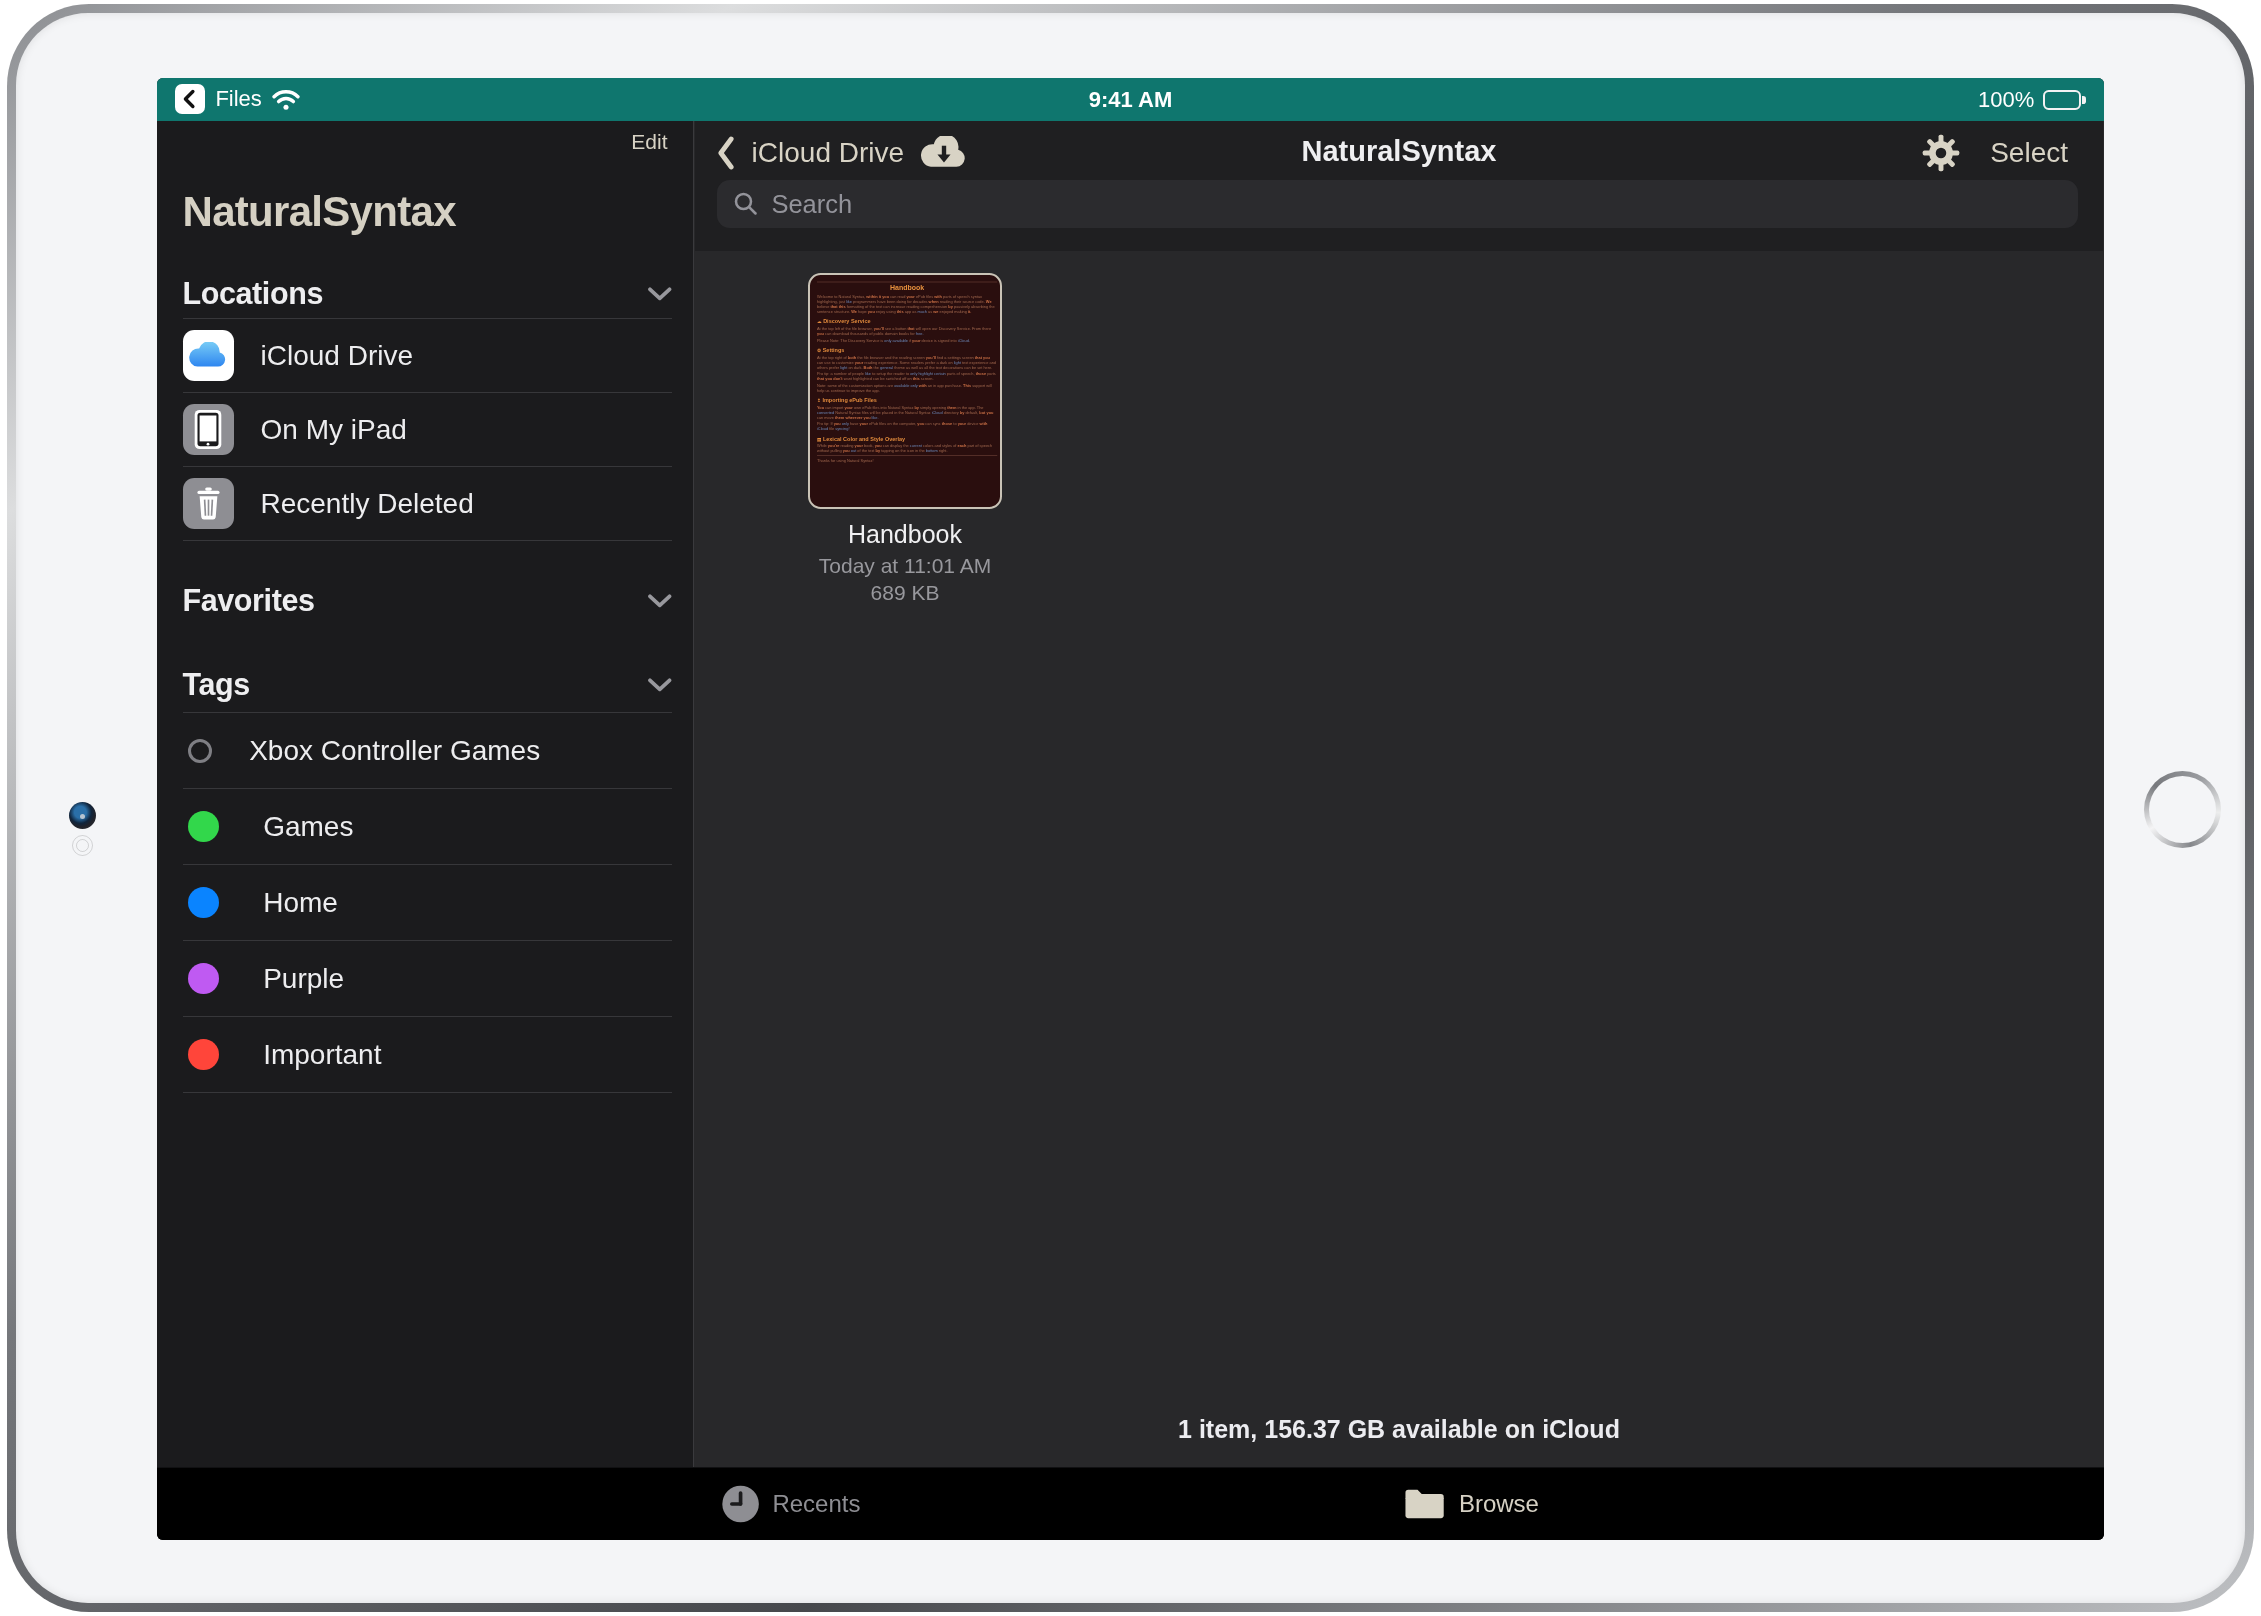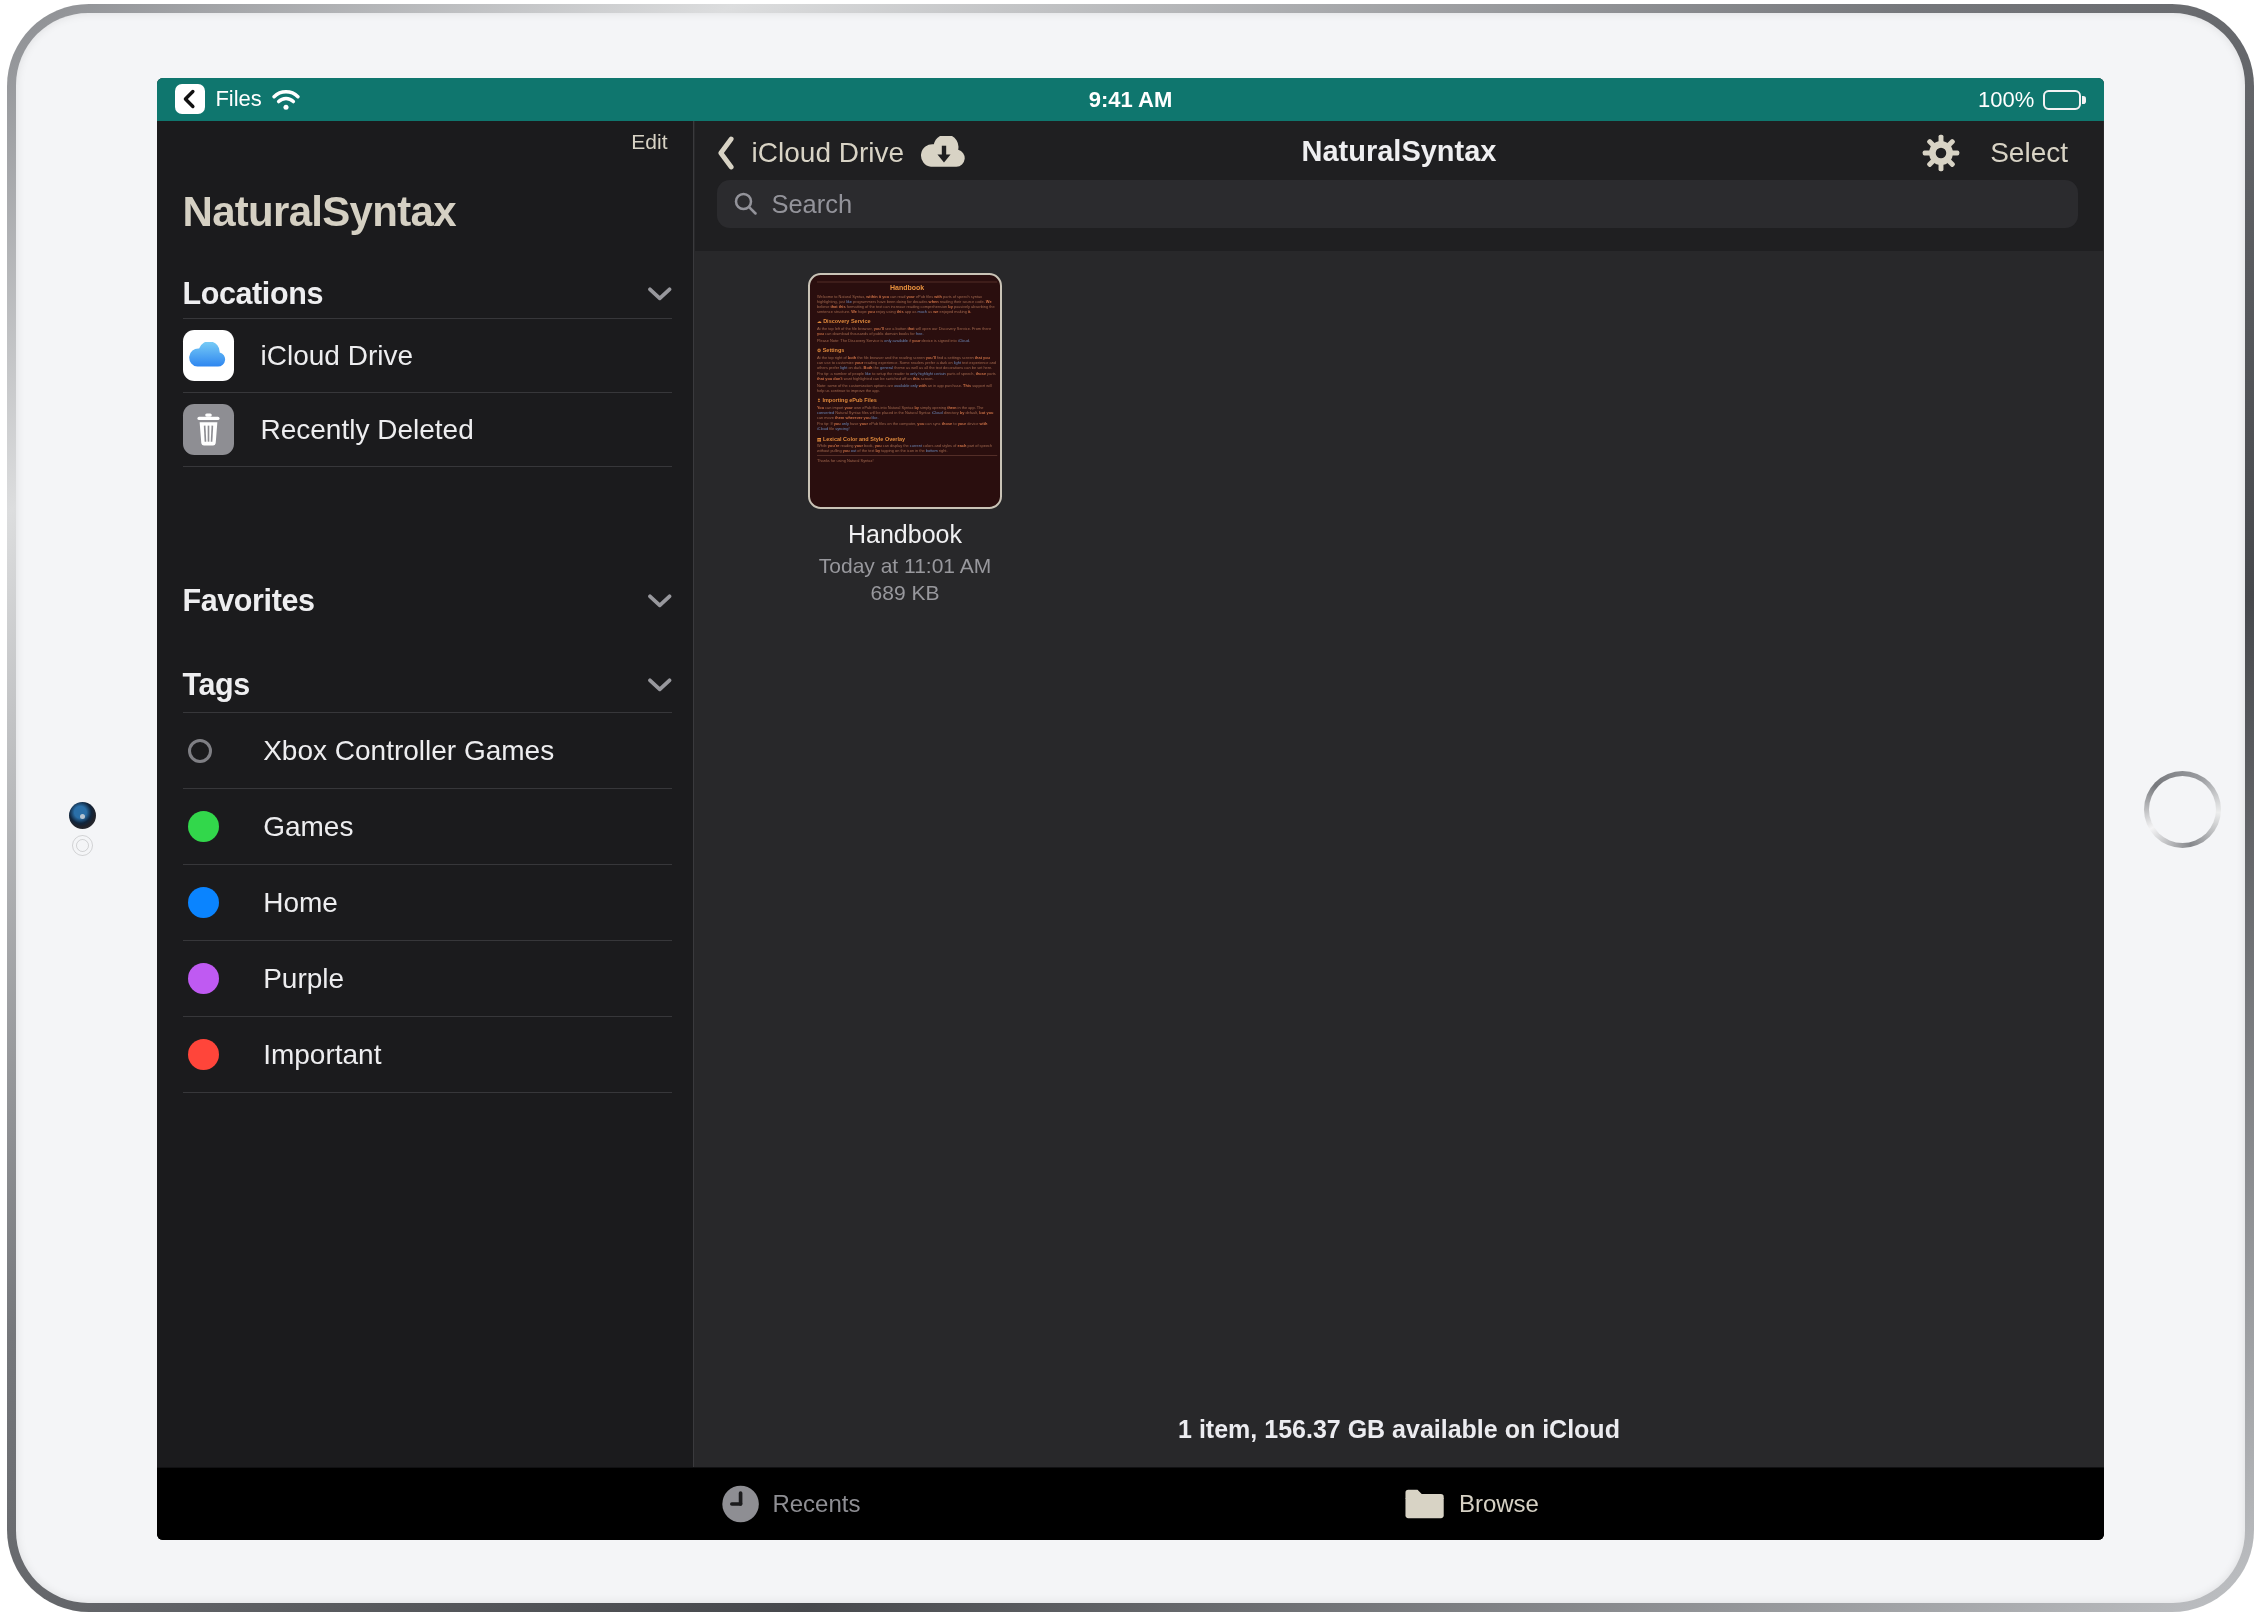--- a/index.html
+++ b/index.html
@@ -52,21 +52,21 @@
   .loc-row{height:74px;display:flex;align-items:center;gap:27px;border-bottom:1.4px solid #37373a;}
   .loc-row .lbl{color:#ededef;font-size:28px;}
   .sq-icon{width:51px;height:51px;border-radius:11.3px;display:flex;align-items:center;justify-content:center;flex:0 0 auto;}
   .sq-white{background:#ffffff;}
   .sq-gray{background:#8e8e93;}
   .tag-list{position:absolute;left:25.5px;right:21px;top:591px;border-top:1.4px solid #37373a;}
   .tag-row{height:76px;display:flex;align-items:center;border-bottom:1.4px solid #37373a;}
   .tag-dot{width:31px;height:31px;border-radius:50%;margin-left:5.7px;flex:0 0 auto;}
   .tag-dot.ring{background:transparent !important;border:3.5px solid #7f7f84;width:24px;height:24px;}
   .tag-row .lbl{color:#ededef;font-size:28px;margin-left:44px;}
-  .tag-row .lbl.shift{margin-left:51px;}
+  .tag-row .lbl.shift{margin-left:37px;}
 
   
   .main-header{position:absolute;left:538px;top:43px;width:1408px;height:130px;background:#1f1f21;}
   .nav-left{position:absolute;left:21px;top:10px;height:44px;display:flex;align-items:center;gap:15.6px;}
   .nav-back-label{color:#d8d3c5;font-size:28px;}
   .nav-title{position:absolute;left:0;right:0;top:14px;text-align:center;color:#efeff1;font-size:29px;font-weight:600;}
   .nav-right{position:absolute;right:35px;top:10px;height:44px;display:flex;align-items:center;gap:30px;}
   .nav-select{color:#d8d3c5;font-size:28px;}
   .search{position:absolute;left:22px;top:59px;width:1361px;height:48px;background:#2b2b2e;border-radius:12.8px;
           display:flex;align-items:center;padding-left:15.6px;gap:11.3px;}
@@ -153,20 +153,31 @@
               <defs>
                   <linearGradient id="icg" x1="0" y1="0" x2="0" y2="1">
                 <stop offset="0" stop-color="#79cdf6"></stop>
                     <stop offset="1" stop-color="#2e86f0"></stop>
               </linearGradient>
                 </defs>
               <path d="M17,44 h37 a13,13 0 0 0 3,-25.6 A19,19 0 0 0 20,11.5 A13.5,13.5 0 0 0 17,44 z" fill="url(#icg)"></path>
             </svg>
           </span>
           <span class="lbl">iCloud Drive</span>
+        </div>
+        <div class="loc-row">
+          <span class="sq-icon sq-gray">
+            <svg width="28" height="41" viewBox="0 0 40 58">
+              <rect x="1" y="1" width="38" height="56" rx="7" fill="#ffffff"></rect>
+              <rect x="5" y="5" width="30" height="48" rx="4" fill="#1b1b1d"></rect>
+              <rect x="8" y="9" width="24" height="37" fill="#ffffff"></rect>
+              <circle cx="20" cy="50" r="2" fill="#ffffff"></circle>
+            </svg>
+          </span>
+          <span class="lbl">On My iPad</span>
         </div>
         <div class="loc-row">
           <span class="sq-icon sq-gray">
             <svg width="31" height="35" viewBox="0 0 56 62">
               <rect x="22" y="2" width="12" height="6" rx="3" fill="#ffffff"></rect>
               <rect x="8" y="8" width="40" height="6" rx="3" fill="#ffffff"></rect>
               <path d="M12,18 h32 l-3,38 a5,5 0 0 1 -5,4 h-16 a5,5 0 0 1 -5,-4 z" fill="#ffffff"></path>
               <line x1="21" y1="24" x2="22.5" y2="53" stroke="#8e8e93" stroke-width="3"></line>
               <line x1="28" y1="24" x2="28" y2="53" stroke="#8e8e93" stroke-width="3"></line>
               <line x1="35" y1="24" x2="33.5" y2="53" stroke="#8e8e93" stroke-width="3"></line>

